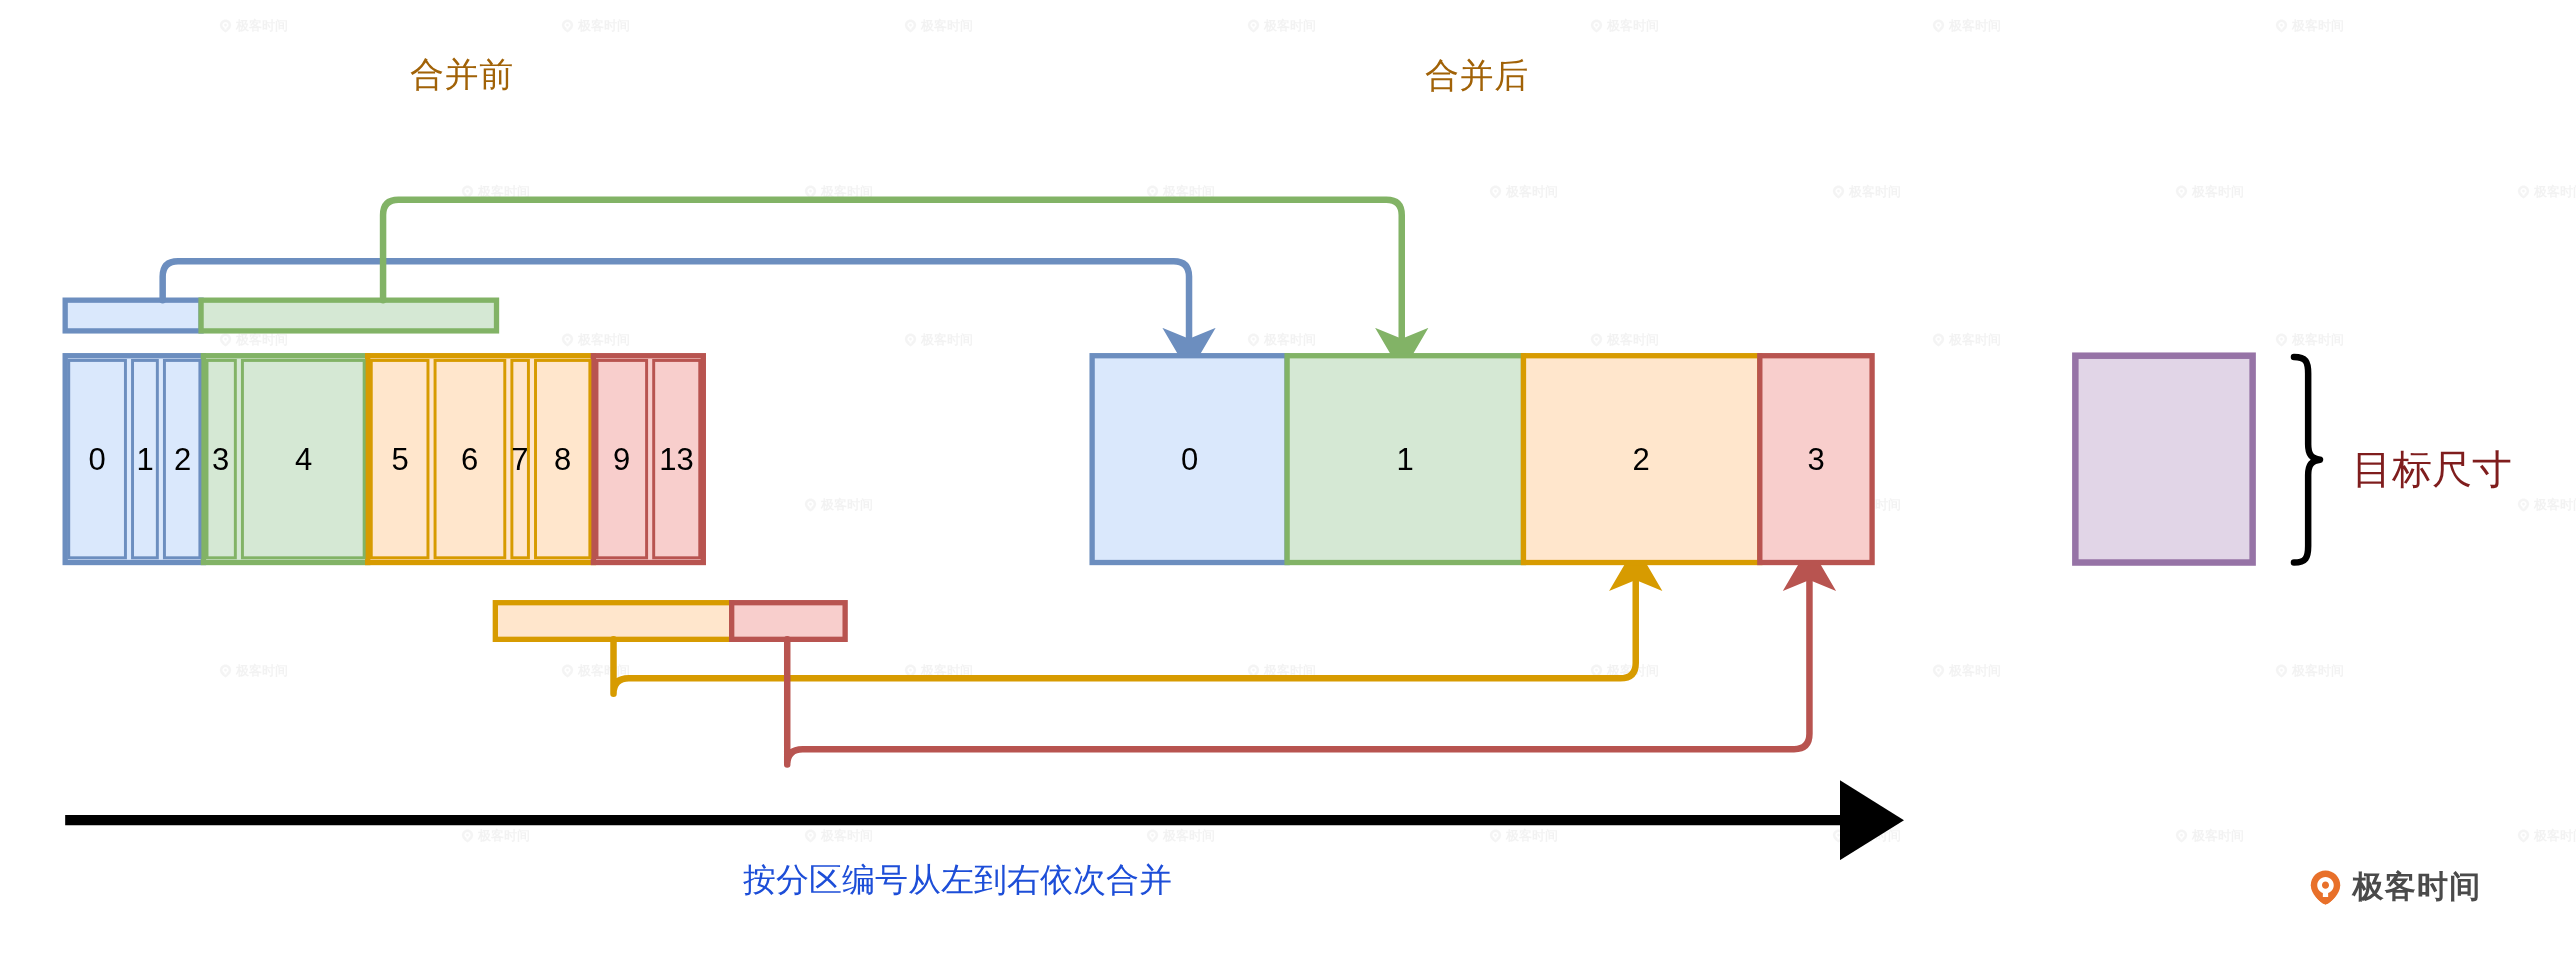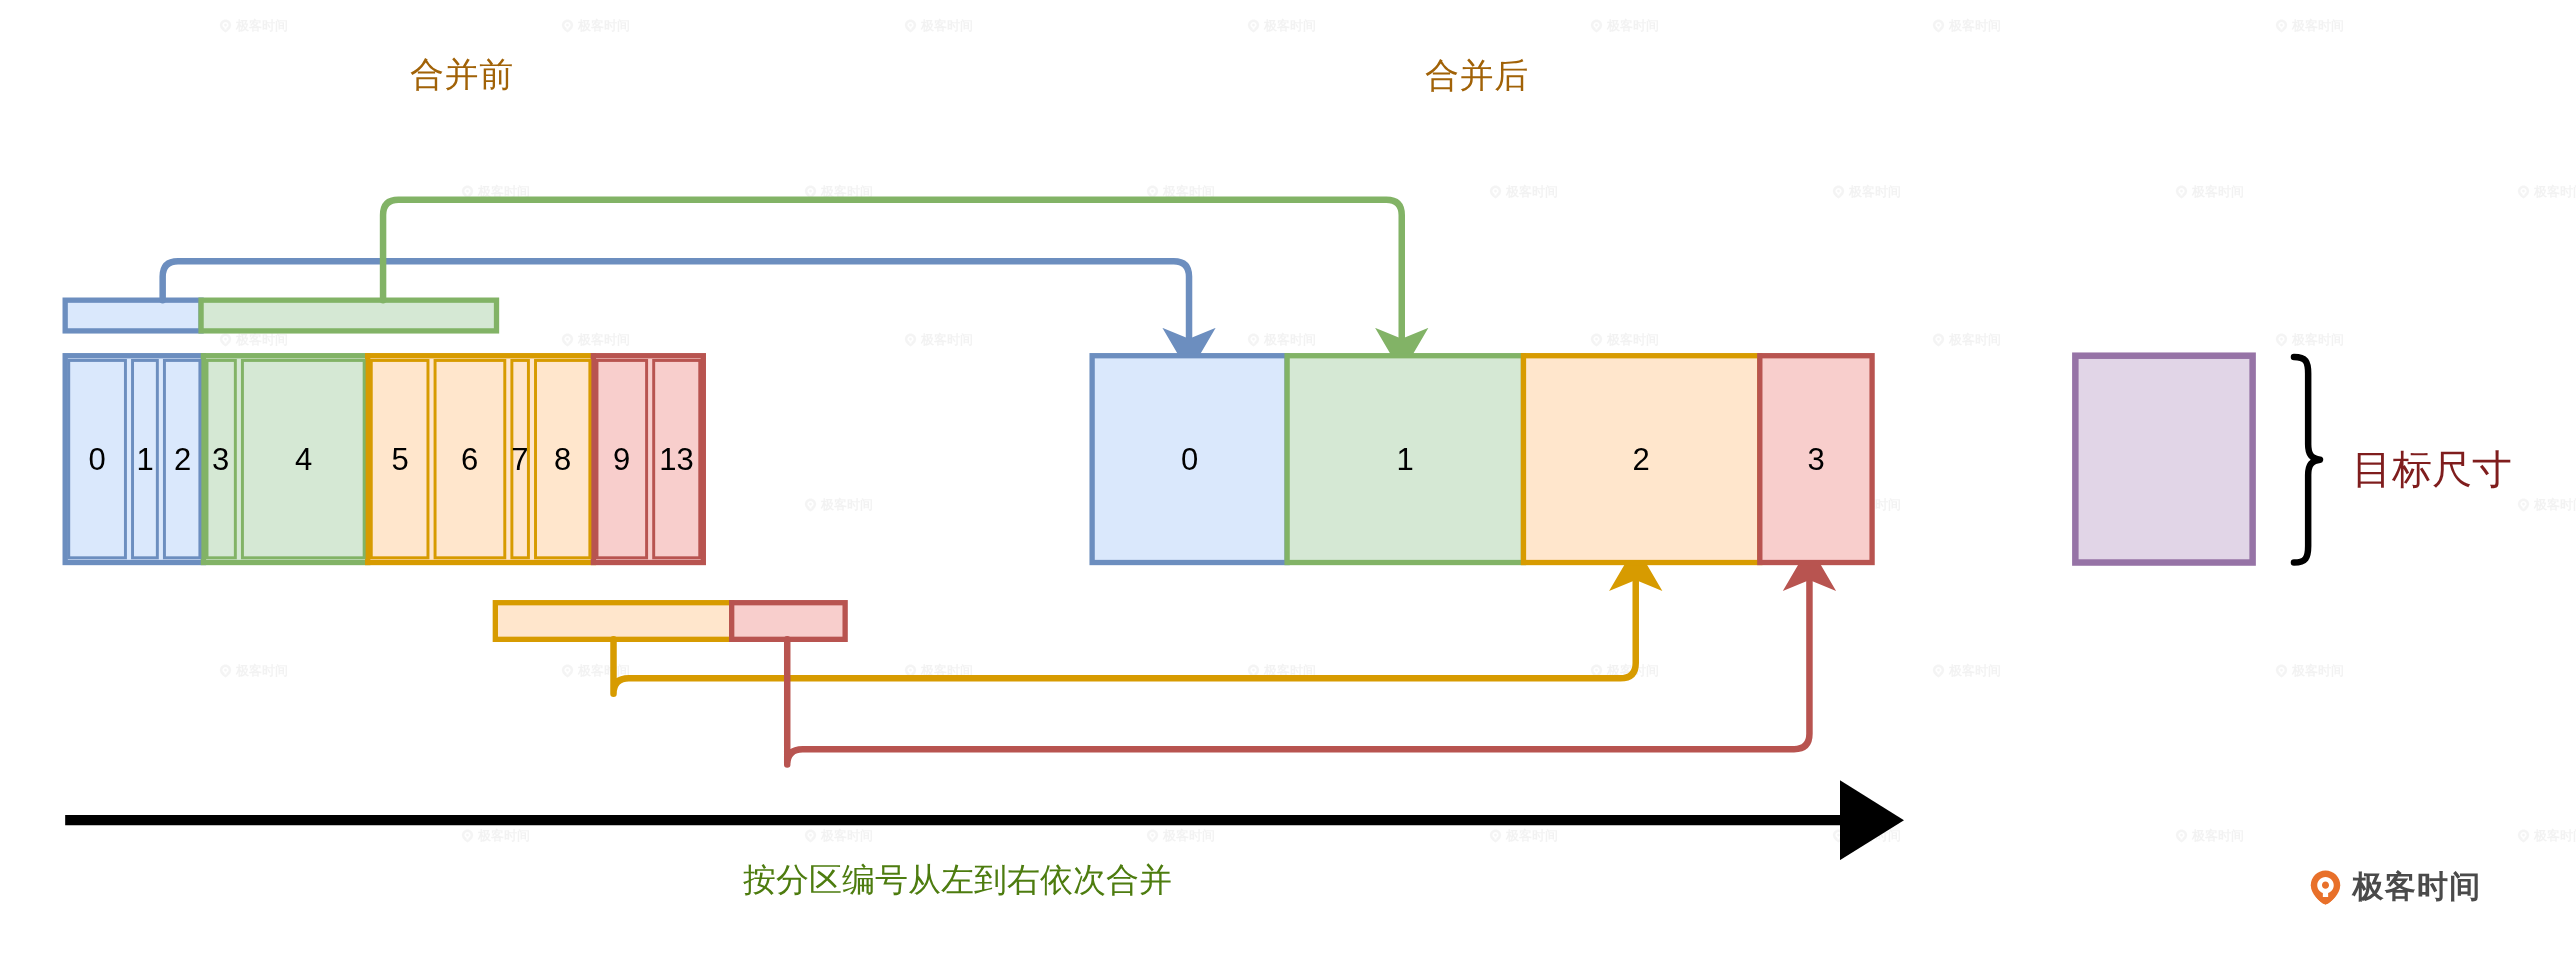--- a/index.html
+++ b/index.html
@@ -35,21 +35,21 @@
   .seg-label {
     position: absolute;
     font-size: 31px;
     color: #000000;
     white-space: nowrap;
     pointer-events: none;
   }
   .caption {
     position: absolute;
     font-size: 33px;
-    color: #4d7c0f;
+    color: #1d4ed8;
     white-space: nowrap;
   }
   .brace-label {
     position: absolute;
     font-size: 40px;
     color: #7f1d1d;
     white-space: nowrap;
   }
   .brand {
     position: absolute;

